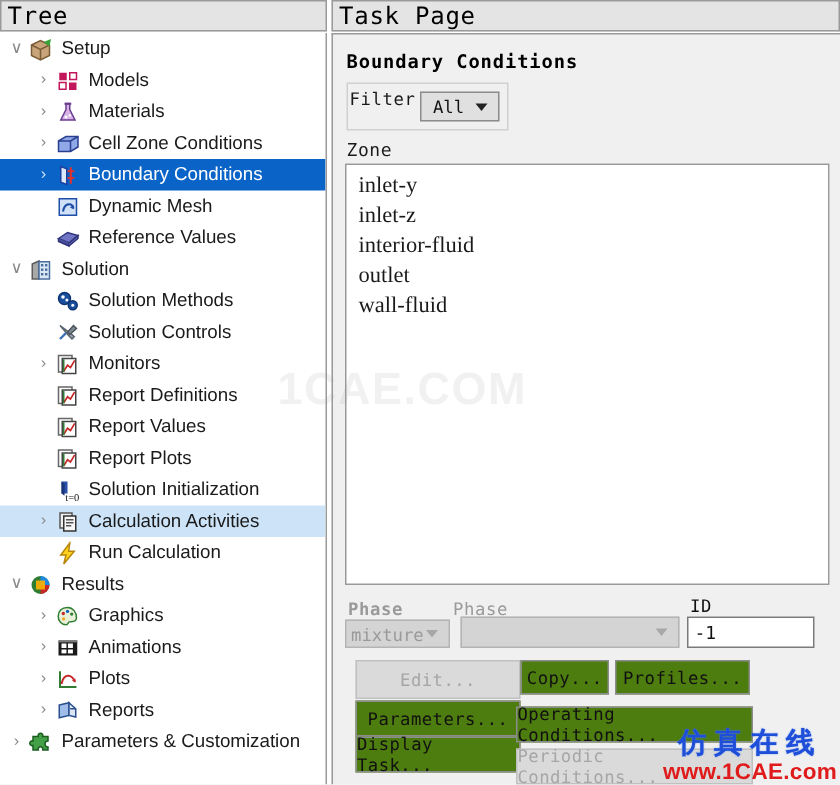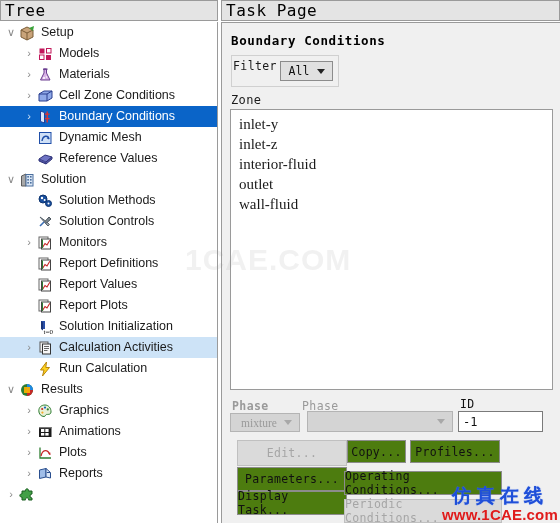--- a/index.html
+++ b/index.html
@@ -113,21 +113,21 @@
   .sep-lbl{
     position:absolute;
     font-family:"DejaVu Sans Mono","Liberation Mono",monospace;
     font-size:11.5px;letter-spacing:.4px;
   }
   #phase-lbl{left:10px;top:376px;color:#9a9a9a;font-weight:bold;}
   #type-lbl{left:80px;top:376px;color:#9a9a9a;}
   #id-lbl{left:238px;top:374px;color:#111;}
 
   #phase-combo{left:8px;top:390px;width:70px;height:19px;}
-  #phase-combo .cval{text-align:center;padding-left:3px;font-family:Liberation Serif, serif;}
+  #phase-combo .cval{text-align:left;padding-left:3px;}
   #type-combo{left:85px;top:388px;width:146px;height:21px;}
   #id-field{
     position:absolute;left:236px;top:388px;width:85px;height:21px;
     background:#ffffff;border:1px solid #7a7a7a;box-sizing:border-box;
     font-family:"DejaVu Sans Mono","Liberation Mono",monospace;
     font-size:12px;color:#111;
     display:flex;align-items:center;padding-left:4px;
   }
 
   .btn{
@@ -439,20 +439,21 @@
         </span>
         <span class="lbl">Reports</span>
       </div>
       <div class="tree-row ind0">
         <span class="twisty">›</span>
         <span class="ico">
           <svg width="17" height="16" viewBox="0 0 17 16">
             <path d="M3 4 L6.5 4 A1.6 1.6 0 1 1 9.5 4 L13 4 L13 7 A1.6 1.6 0 1 0 13 11 L13 13 L9.5 13 A1.6 1.6 0 1 0 6.5 13 L3 13 L3 10 A1.6 1.6 0 1 1 3 7 Z" fill="#43a047" stroke="#1b5e20"></path>
           </svg>
         </span>
+        <span class="lbl">Parameters &amp; Customization</span>
       </div>
     </div>
 
   <div class="panel-head" id="task-head">
     <span>Task Page</span>
   </div>
 
   <div class="task-body">
 
     <div class="bc-title">Boundary Conditions</div>

